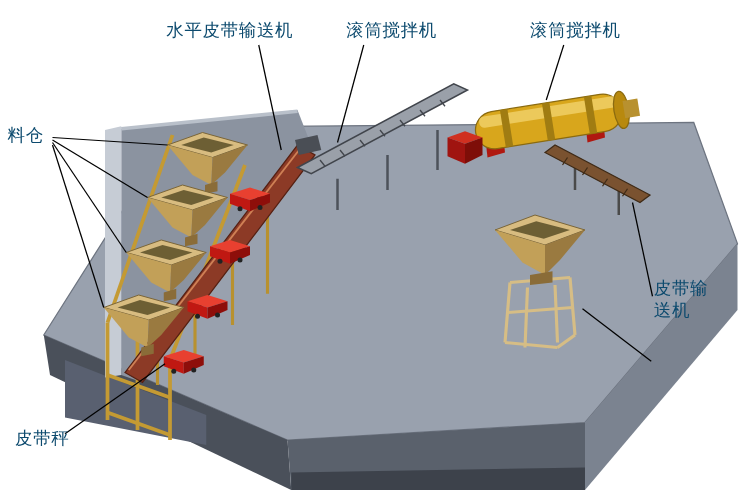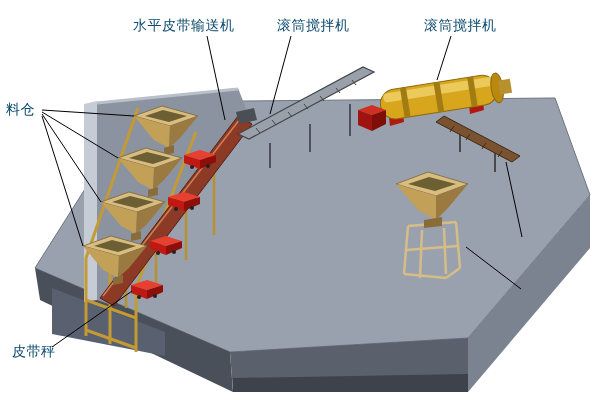--- a/index.html
+++ b/index.html
@@ -200,16 +200,18 @@
   </svg>
 
   <div class="lbl" style="left:133px;top:16px;">水平皮带输送机</div>
 
   <div class="lbl" style="left:277px;top:16px;">滚筒搅拌机</div>
 
   <div class="lbl" style="left:424px;top:16px;">滚筒搅拌机</div>
 
   <div class="lbl" style="left:6px;top:100px;text-align:center;">料仓</div>
 
+  <div class="lbl" style="left:523px;top:222px;">皮带输
+送机</div>
 
 
   <div class="lbl" style="left:12px;top:342px;">皮带秤</div>
 </div>
 
 </body></html>

